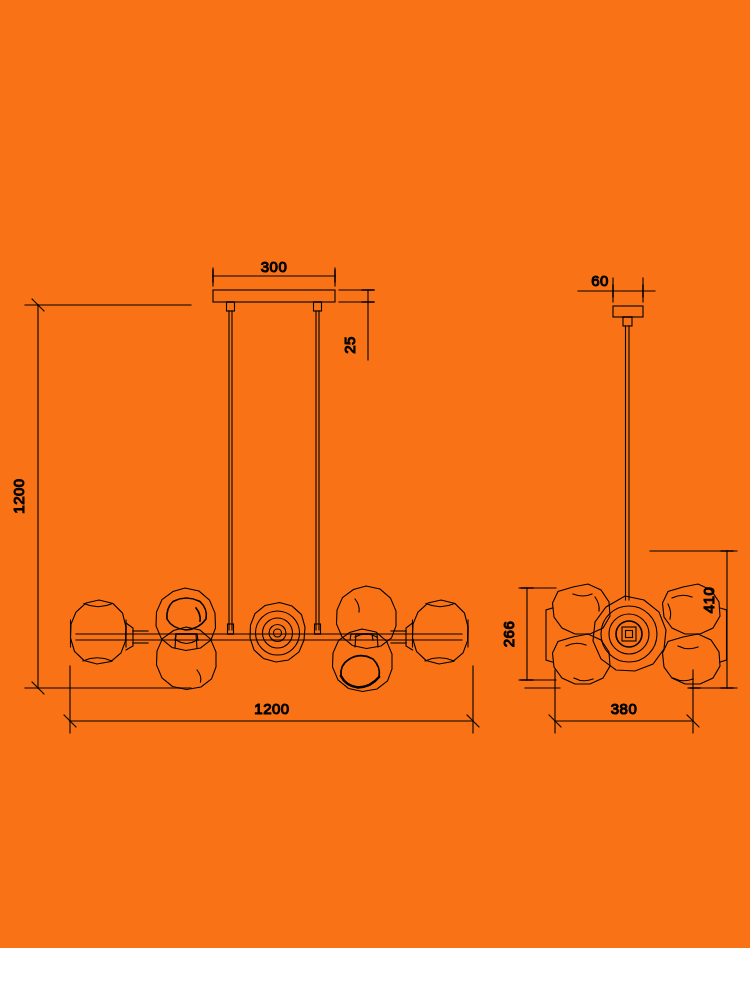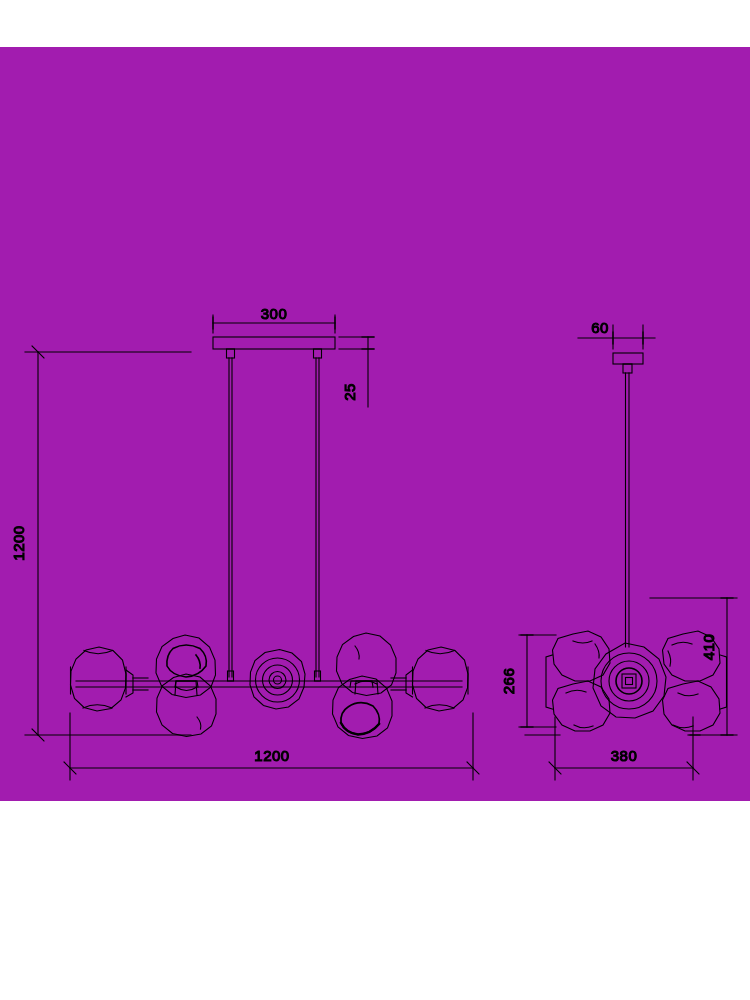--- a/index.html
+++ b/index.html
@@ -6,24 +6,23 @@
     margin: 0;
     padding: 0;
     background: #ffffff;
   }
   body {
     font-family: "Liberation Sans", sans-serif;
   }
   #drawing-sheet {
     position: relative;
     width: 750px;
-    height: 754px;
-    background: #a21caf;
+    height: 948px;
+    background: #f97316;
     overflow: hidden;
-    margin-top: 47px;
   }
   #drawing-sheet svg {
     display: block;
     width: 750px;
     height: 1000px;
   }
   .dim-text {
     font-family: "Liberation Sans", sans-serif;
     font-size: 15px;
     fill: #000000;

